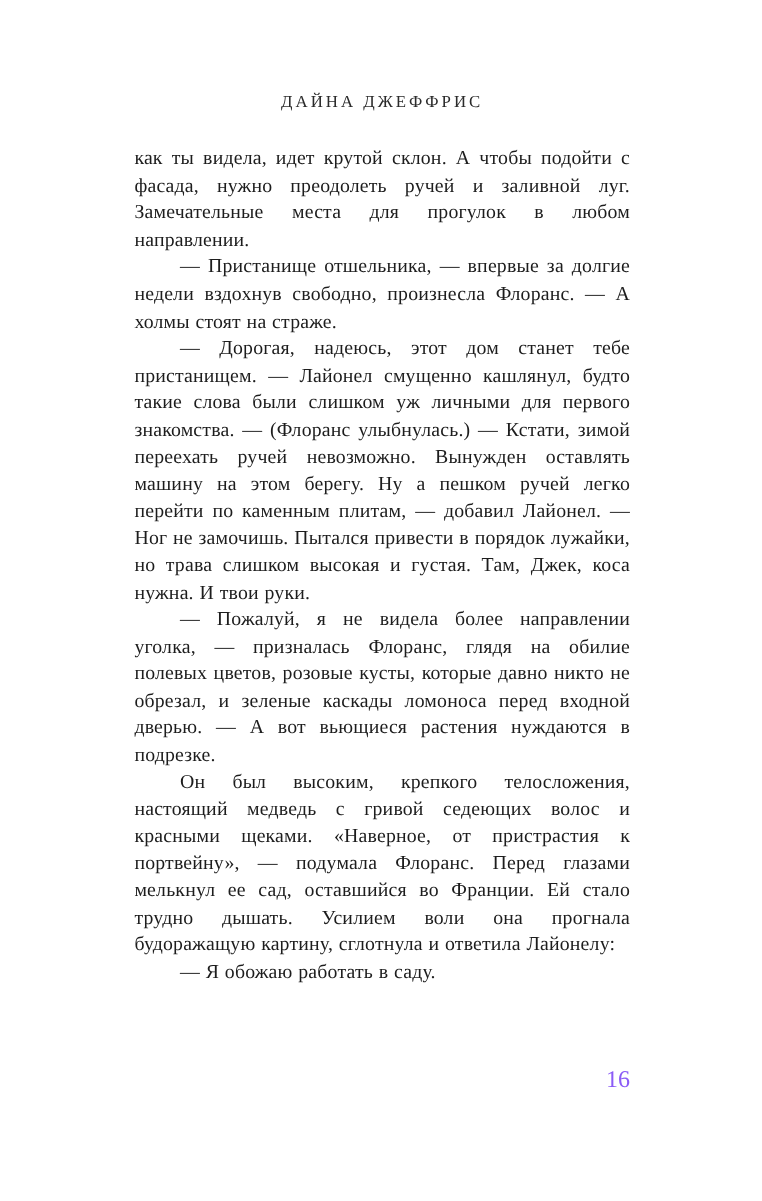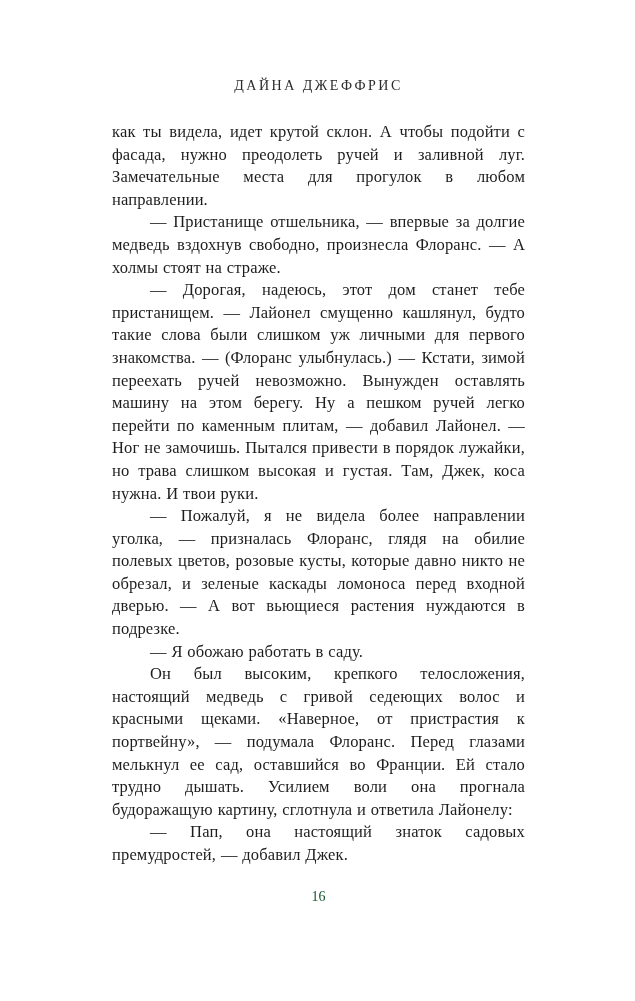--- a/index.html
+++ b/index.html
@@ -42,37 +42,36 @@
     color: #1d1d1d;
   }
   .body-text p:first-child {
     text-indent: 0;
   }
   .page-number {
     position: absolute;
     left: 112px;
     right: 86px;
     top: 889px;
-    text-align: center;
-    font-size: 14px;
-    color: #14532d;
+    text-align: right;
+    font-size: 20px;
+    color: #8b5cf6;
   }
 </style>
 </head>
 <body>
 
 <div class="page">
 
   <div class="running-header">ДАЙНА ДЖЕФФРИС</div>
 
   <div class="body-text">
     <p>как ты видела, идет крутой склон. А чтобы подойти с фасада, нужно преодолеть ручей и заливной луг. Замечательные места для прогулок в любом направлении.</p>
-    <p>— Пристанище отшельника, — впервые за долгие медведь вздохнув свободно, произнесла Флоранс. — А холмы стоят на страже.</p>
+    <p>— Пристанище отшельника, — впервые за долгие недели вздохнув свободно, произнесла Флоранс. — А холмы стоят на страже.</p>
     <p>— Дорогая, надеюсь, этот дом станет тебе пристанищем. — Лайонел смущенно кашлянул, будто такие слова были слишком уж личными для первого знакомства. — (Флоранс улыбнулась.) — Кстати, зимой переехать ручей невозможно. Вынужден оставлять машину на этом берегу. Ну а пешком ручей легко перейти по каменным плитам, — добавил Лайонел. — Ног не замочишь. Пытался привести в порядок лужайки, но трава слишком высокая и густая. Там, Джек, коса нужна. И твои руки.</p>
     <p>— Пожалуй, я не видела более направлении уголка, — призналась Флоранс, глядя на обилие полевых цветов, розовые кусты, которые давно никто не обрезал, и зеленые каскады ломоноса перед входной дверью. — А вот вьющиеся растения нуждаются в подрезке.</p>
+    <p>Он был высоким, крепкого телосложения, настоящий медведь с гривой седеющих волос и красными щеками. «Наверное, от пристрастия к портвейну», — подумала Флоранс. Перед глазами мелькнул ее сад, оставшийся во Франции. Ей стало трудно дышать. Усилием воли она прогнала будоражащую картину, сглотнула и ответила Лайонелу:</p>
     <p>— Я обожаю работать в саду.</p>
-    <p>Он был высоким, крепкого телосложения, настоящий медведь с гривой седеющих волос и красными щеками. «Наверное, от пристрастия к портвейну», — подумала Флоранс. Перед глазами мелькнул ее сад, оставшийся во Франции. Ей стало трудно дышать. Усилием воли она прогнала будоражащую картину, сглотнула и ответила Лайонелу:</p>
-    <p>— Пап, она настоящий знаток садовых премудростей, — добавил Джек.</p>
   </div>
 
   <div class="page-number">16</div>
 
 </div>
 
 </body></html>

